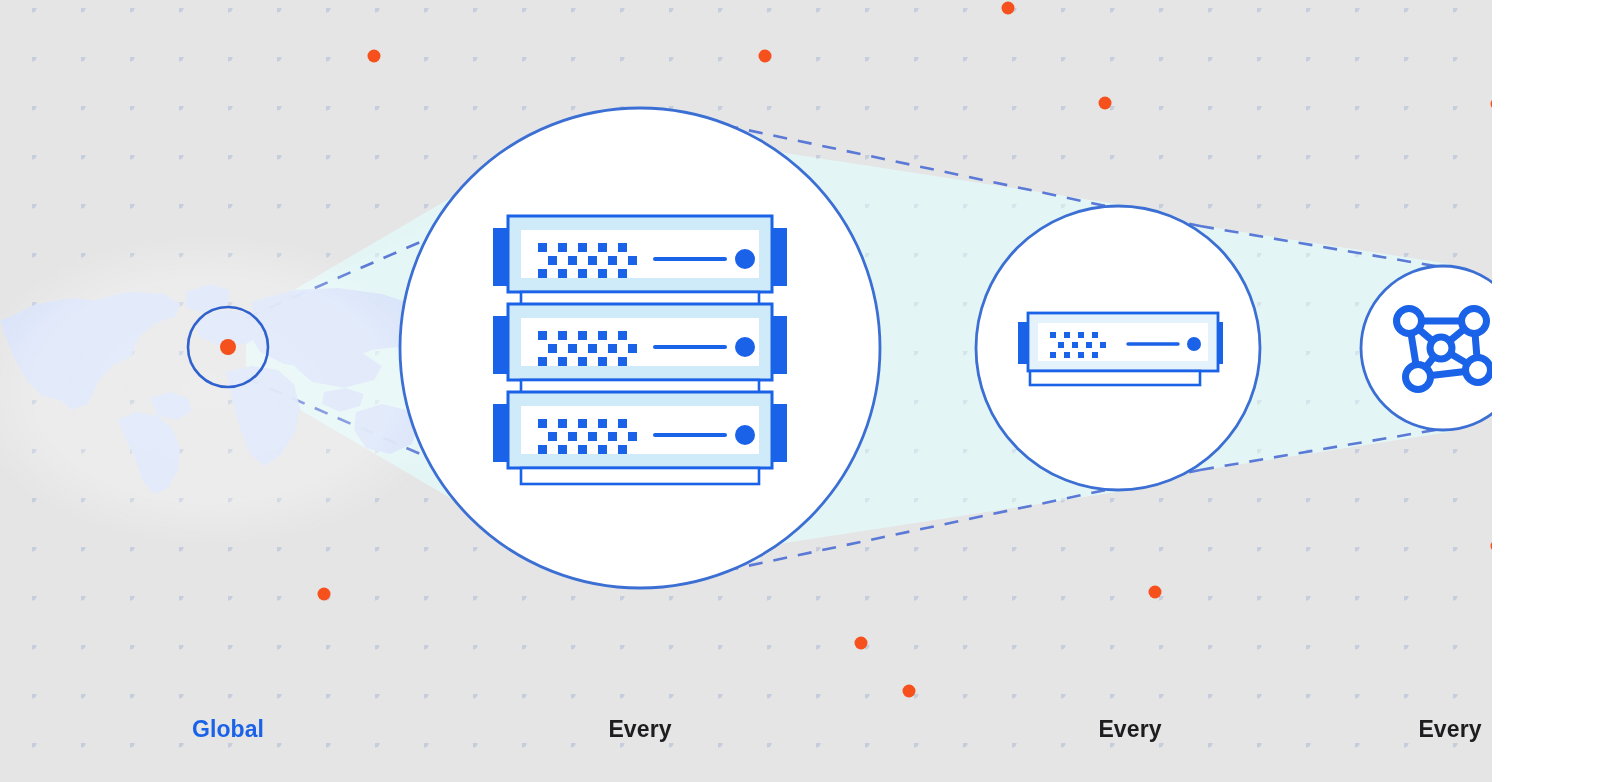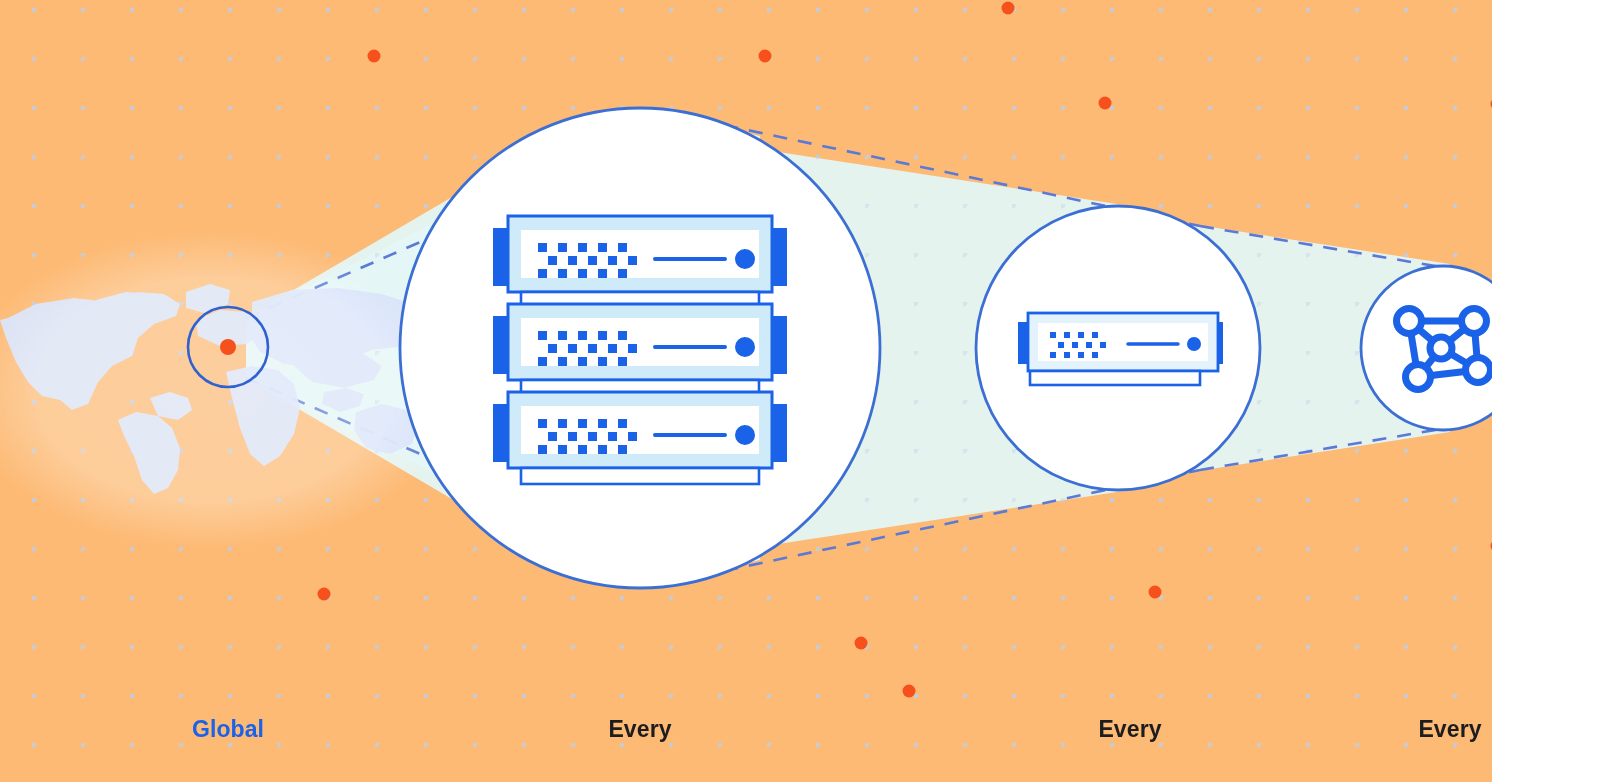--- a/index.html
+++ b/index.html
@@ -8,21 +8,21 @@
     background: #ffffff;
   }
   body {
     font-family: "Liberation Sans", sans-serif;
   }
   #stage {
     position: relative;
     width: 1492px;
     height: 782px;
     overflow: hidden;
-    background: #fdba74;
+    background: #e5e5e5;
   }
   #scene {
     position: absolute;
     inset: 0;
     width: 1620px;
     height: 782px;
   }
   .lbl {
     position: absolute;
     text-align: center;

